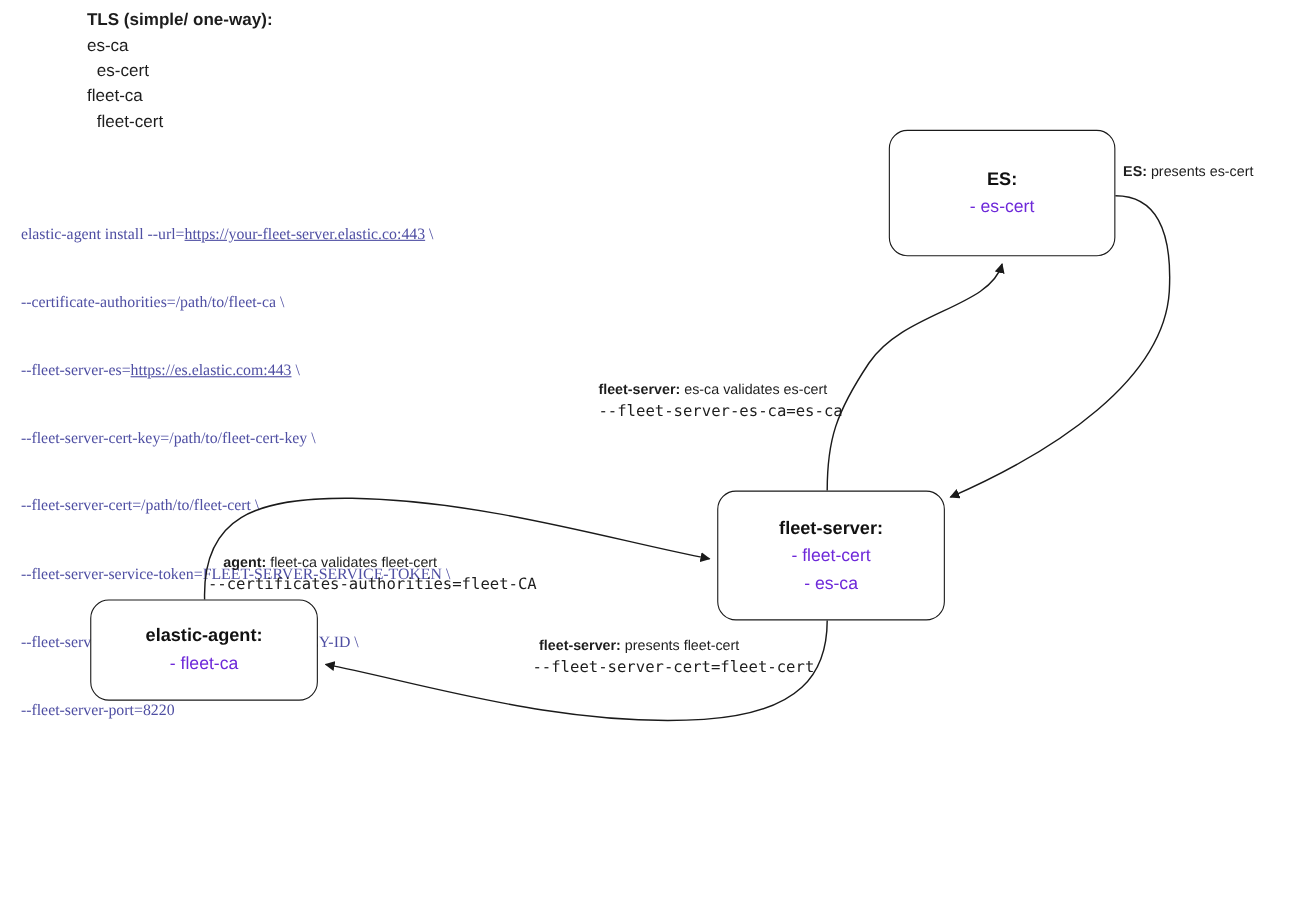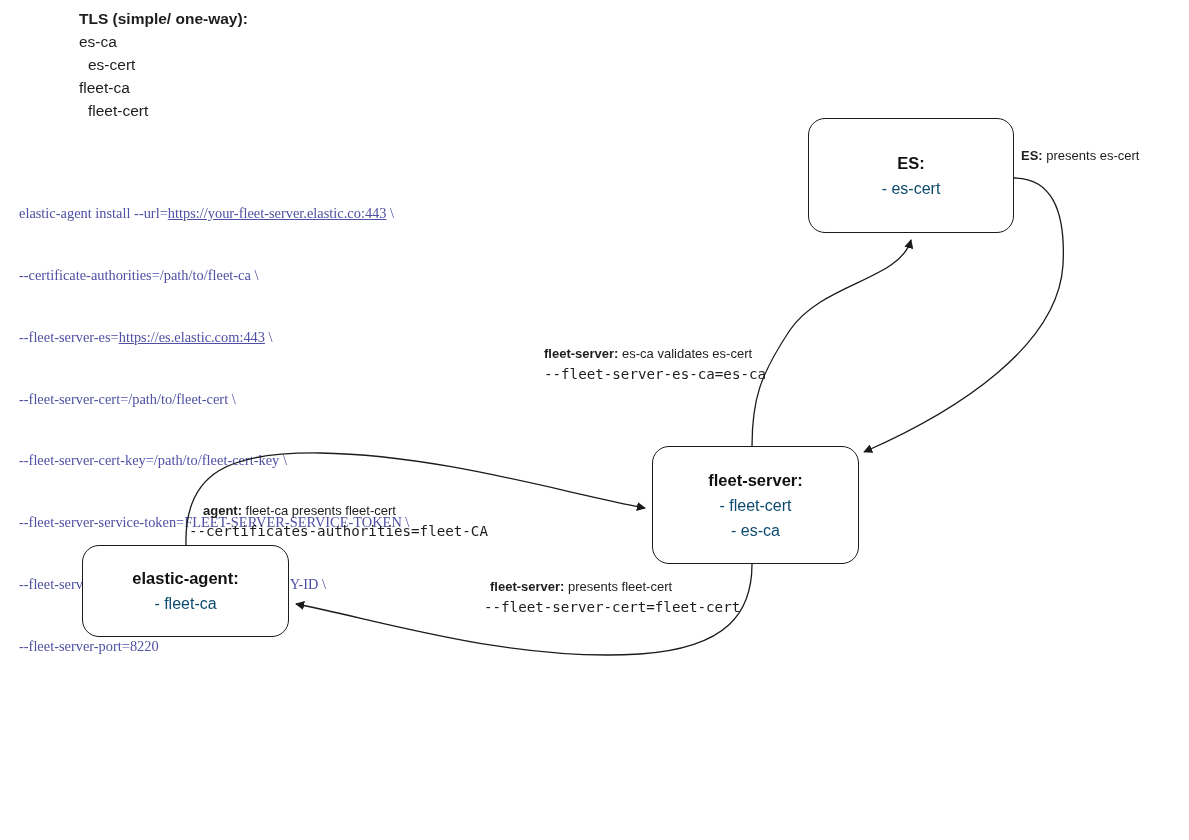--- a/index.html
+++ b/index.html
@@ -64,21 +64,21 @@
   }
   .node-title {
     font-weight: bold;
     font-size: 16.5px;
     line-height: 25px;
     color: #111111;
   }
   .node-line {
     font-size: 16px;
     line-height: 25px;
-    color: #0c4a6e;
+    color: #6d28d9;
     text-align: center;
   }
 
   #node-es     { left: 808px; top: 118px;  width: 206px; height: 115px; }
   #node-fleet  { left: 652px; top: 446px;  width: 207px; height: 118px; }
   #node-agent  { left: 82px;  top: 545px;  width: 207px; height: 92px; }
 
   
   #edges-layer {
     position: absolute;
@@ -125,22 +125,22 @@
   <div class="lvl1">es-ca</div>
   <div class="lvl2">es-cert</div>
   <div class="lvl1">fleet-ca</div>
   <div class="lvl2">fleet-cert</div>
 </div>
 
 <div id="command-block">
   <div class="cmd-line"><span>elastic-agent install --url=</span><span class="lnk">https://your-fleet-server.elastic.co:443</span><span> \</span></div>
   <div class="cmd-line"><span>--certificate-authorities=/path/to/fleet-ca \</span></div>
   <div class="cmd-line"><span>--fleet-server-es=</span><span class="lnk">https://es.elastic.com:443</span><span> \</span></div>
+  <div class="cmd-line"><span>--fleet-server-cert-key=/path/to/fleet-cert-key \</span></div>
   <div class="cmd-line"><span>--fleet-server-cert=/path/to/fleet-cert \</span></div>
-  <div class="cmd-line"><span>--fleet-server-cert-key=/path/to/fleet-cert-key \</span></div>
   <div class="cmd-line"><span>--fleet-server-service-token=FLEET-SERVER-SERVICE-TOKEN \</span></div>
   <div class="cmd-line"><span>--fleet-server-policy=FLEET-SERVER-POLICY-ID \</span></div>
   <div class="cmd-line"><span>--fleet-server-port=8220</span></div>
 </div>
 
 <svg id="edges-layer" viewBox="0 0 1189 840">
   <defs>
     <marker id="arrow-head" viewBox="0 0 10 10" refX="9" refY="5" markerWidth="7" markerHeight="7" orient="auto-start-reverse">
       <path d="M 0 0 L 10 5 L 0 10 z" fill="#1a1a1a"></path>
     </marker>
@@ -174,20 +174,20 @@
 <div class="edge-label" id="label-es-presents">
   <div class="lbl-sans"><b>ES:</b><span> presents es-cert</span></div>
 </div>
 
 <div class="edge-label" id="label-fs-validates">
   <div class="lbl-sans"><b>fleet-server:</b><span> es-ca validates es-cert</span></div>
   <div class="lbl-mono">--fleet-server-es-ca=es-ca</div>
 </div>
 
 <div class="edge-label" id="label-agent-validates">
-  <div class="lbl-sans"><b>agent:</b><span> fleet-ca presents fleet-cert</span></div>
+  <div class="lbl-sans"><b>agent:</b><span> fleet-ca validates fleet-cert</span></div>
   <div class="lbl-mono">--certificates-authorities=fleet-CA</div>
 </div>
 
 <div class="edge-label" id="label-fs-presents">
   <div class="lbl-sans"><b>fleet-server:</b><span> presents fleet-cert</span></div>
   <div class="lbl-mono">--fleet-server-cert=fleet-cert</div>
 </div>
 
 </body></html>

